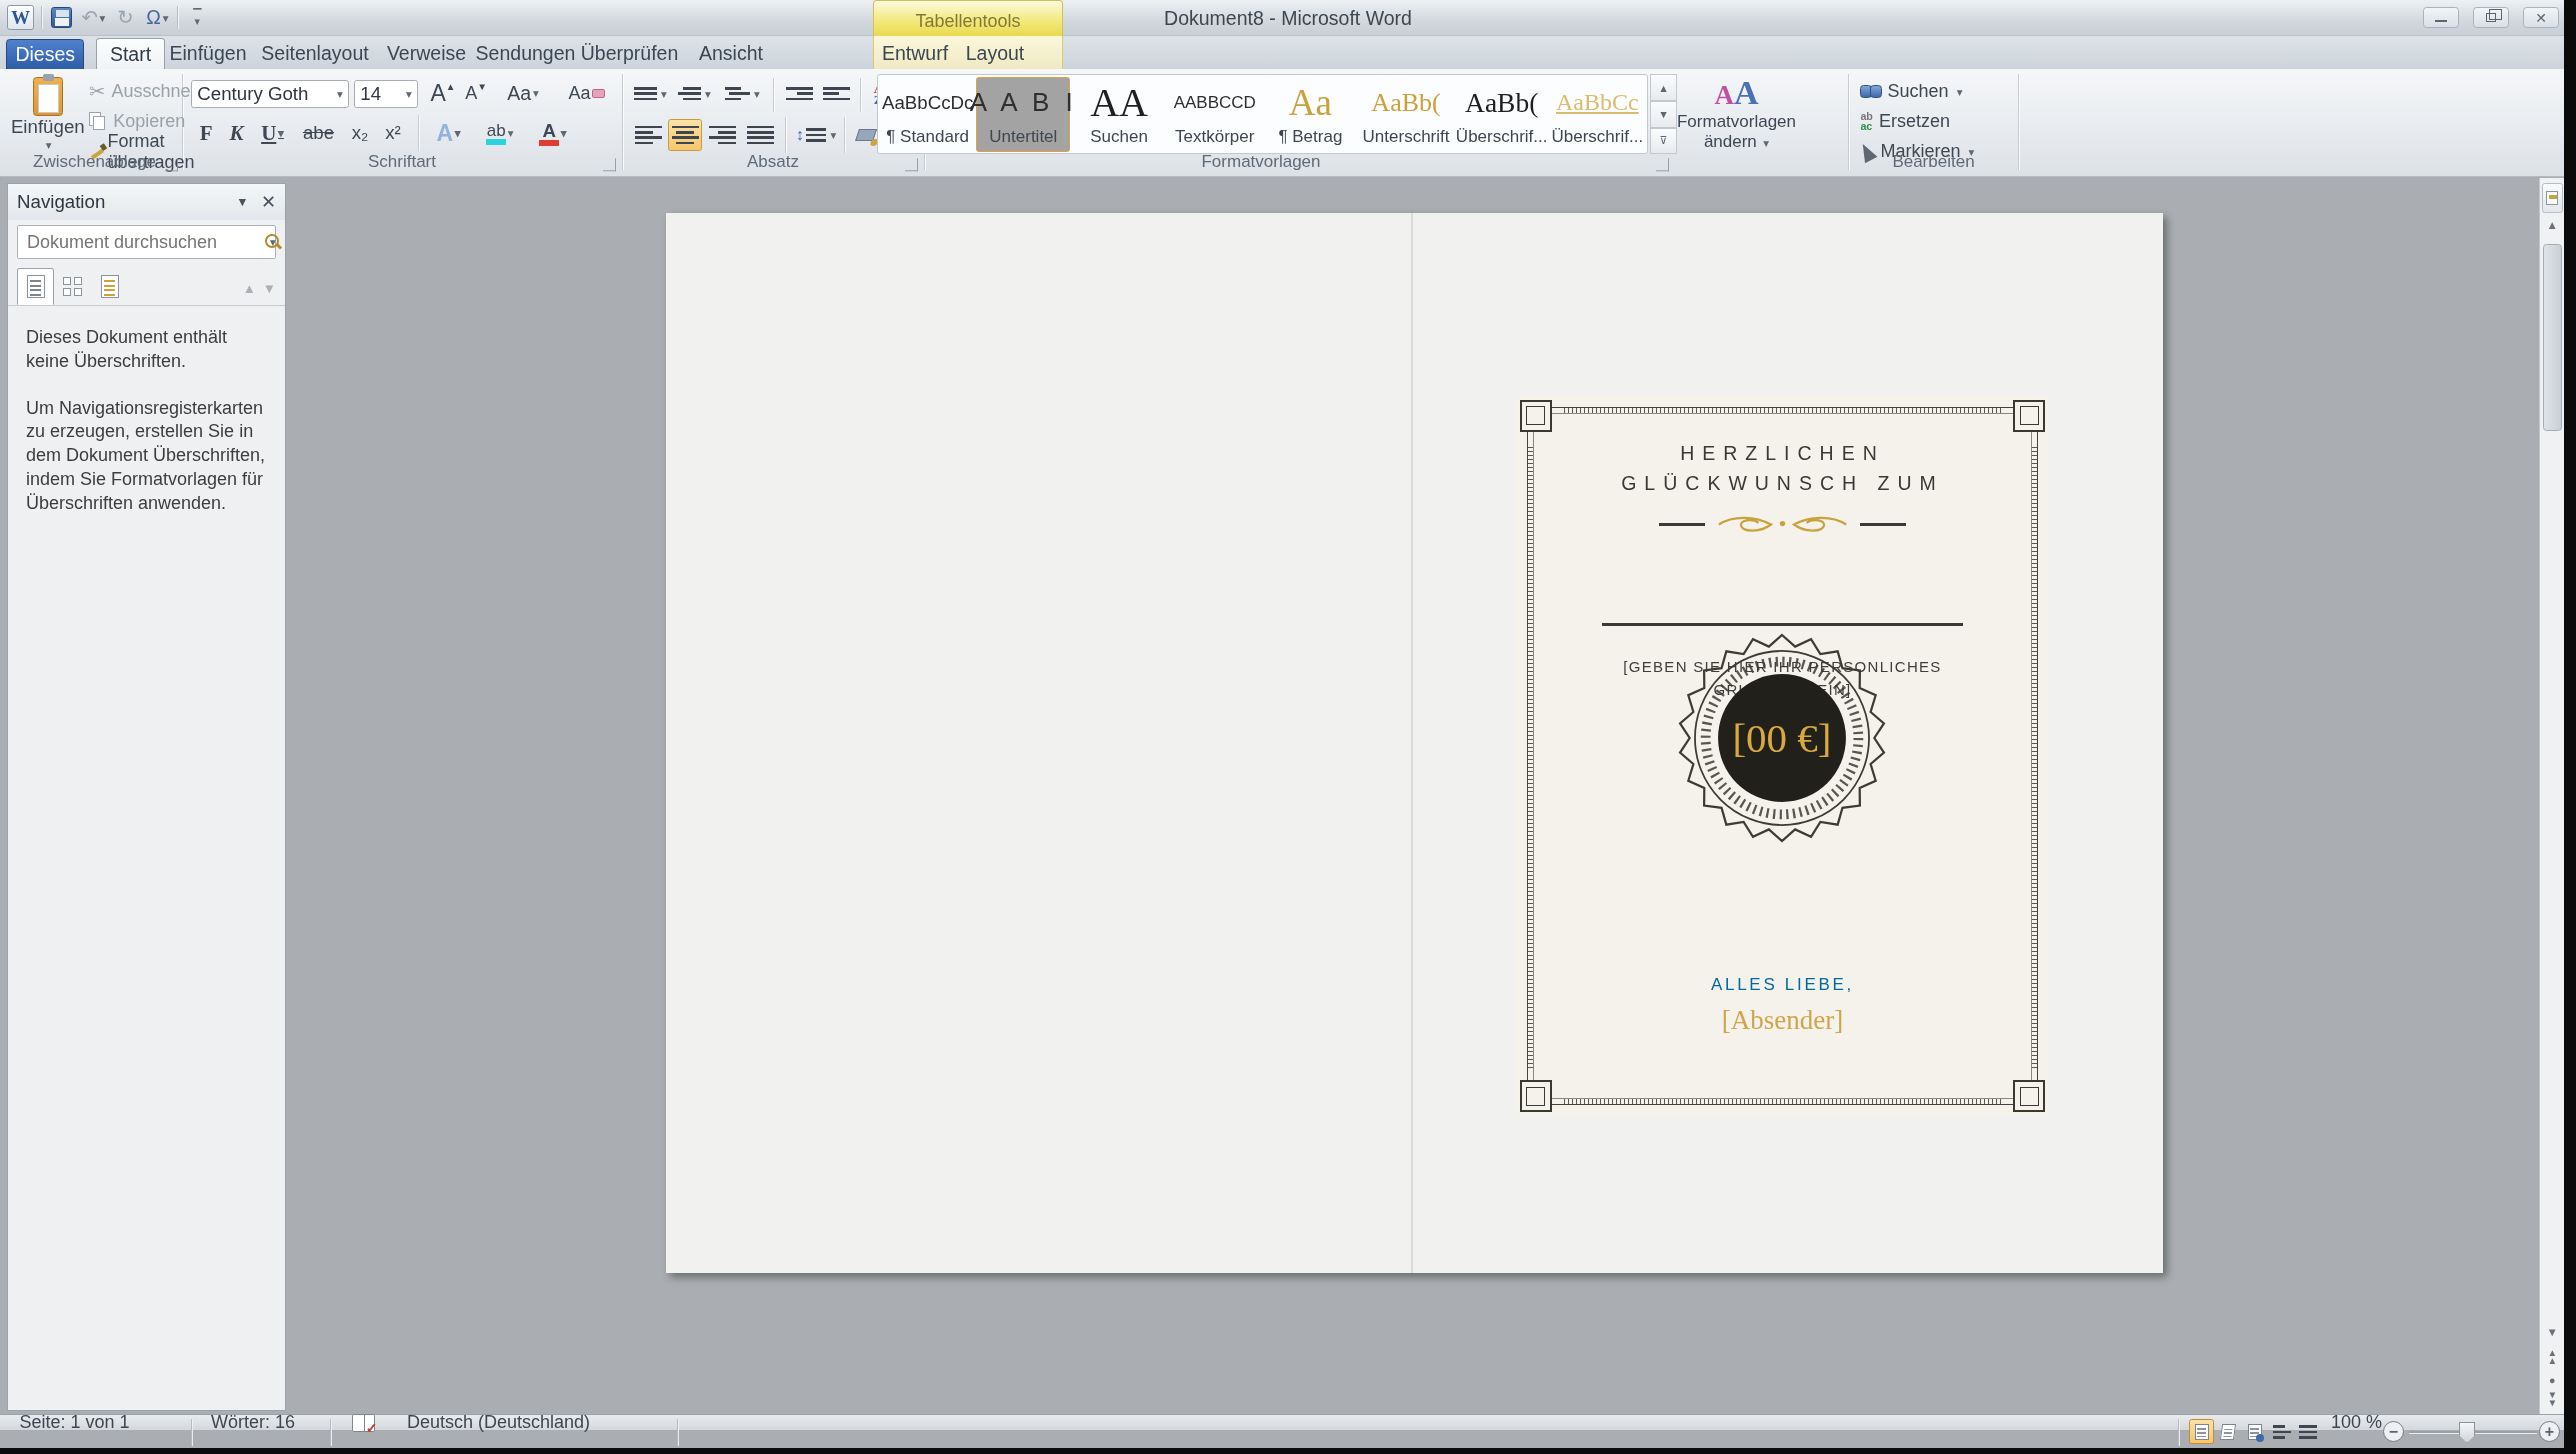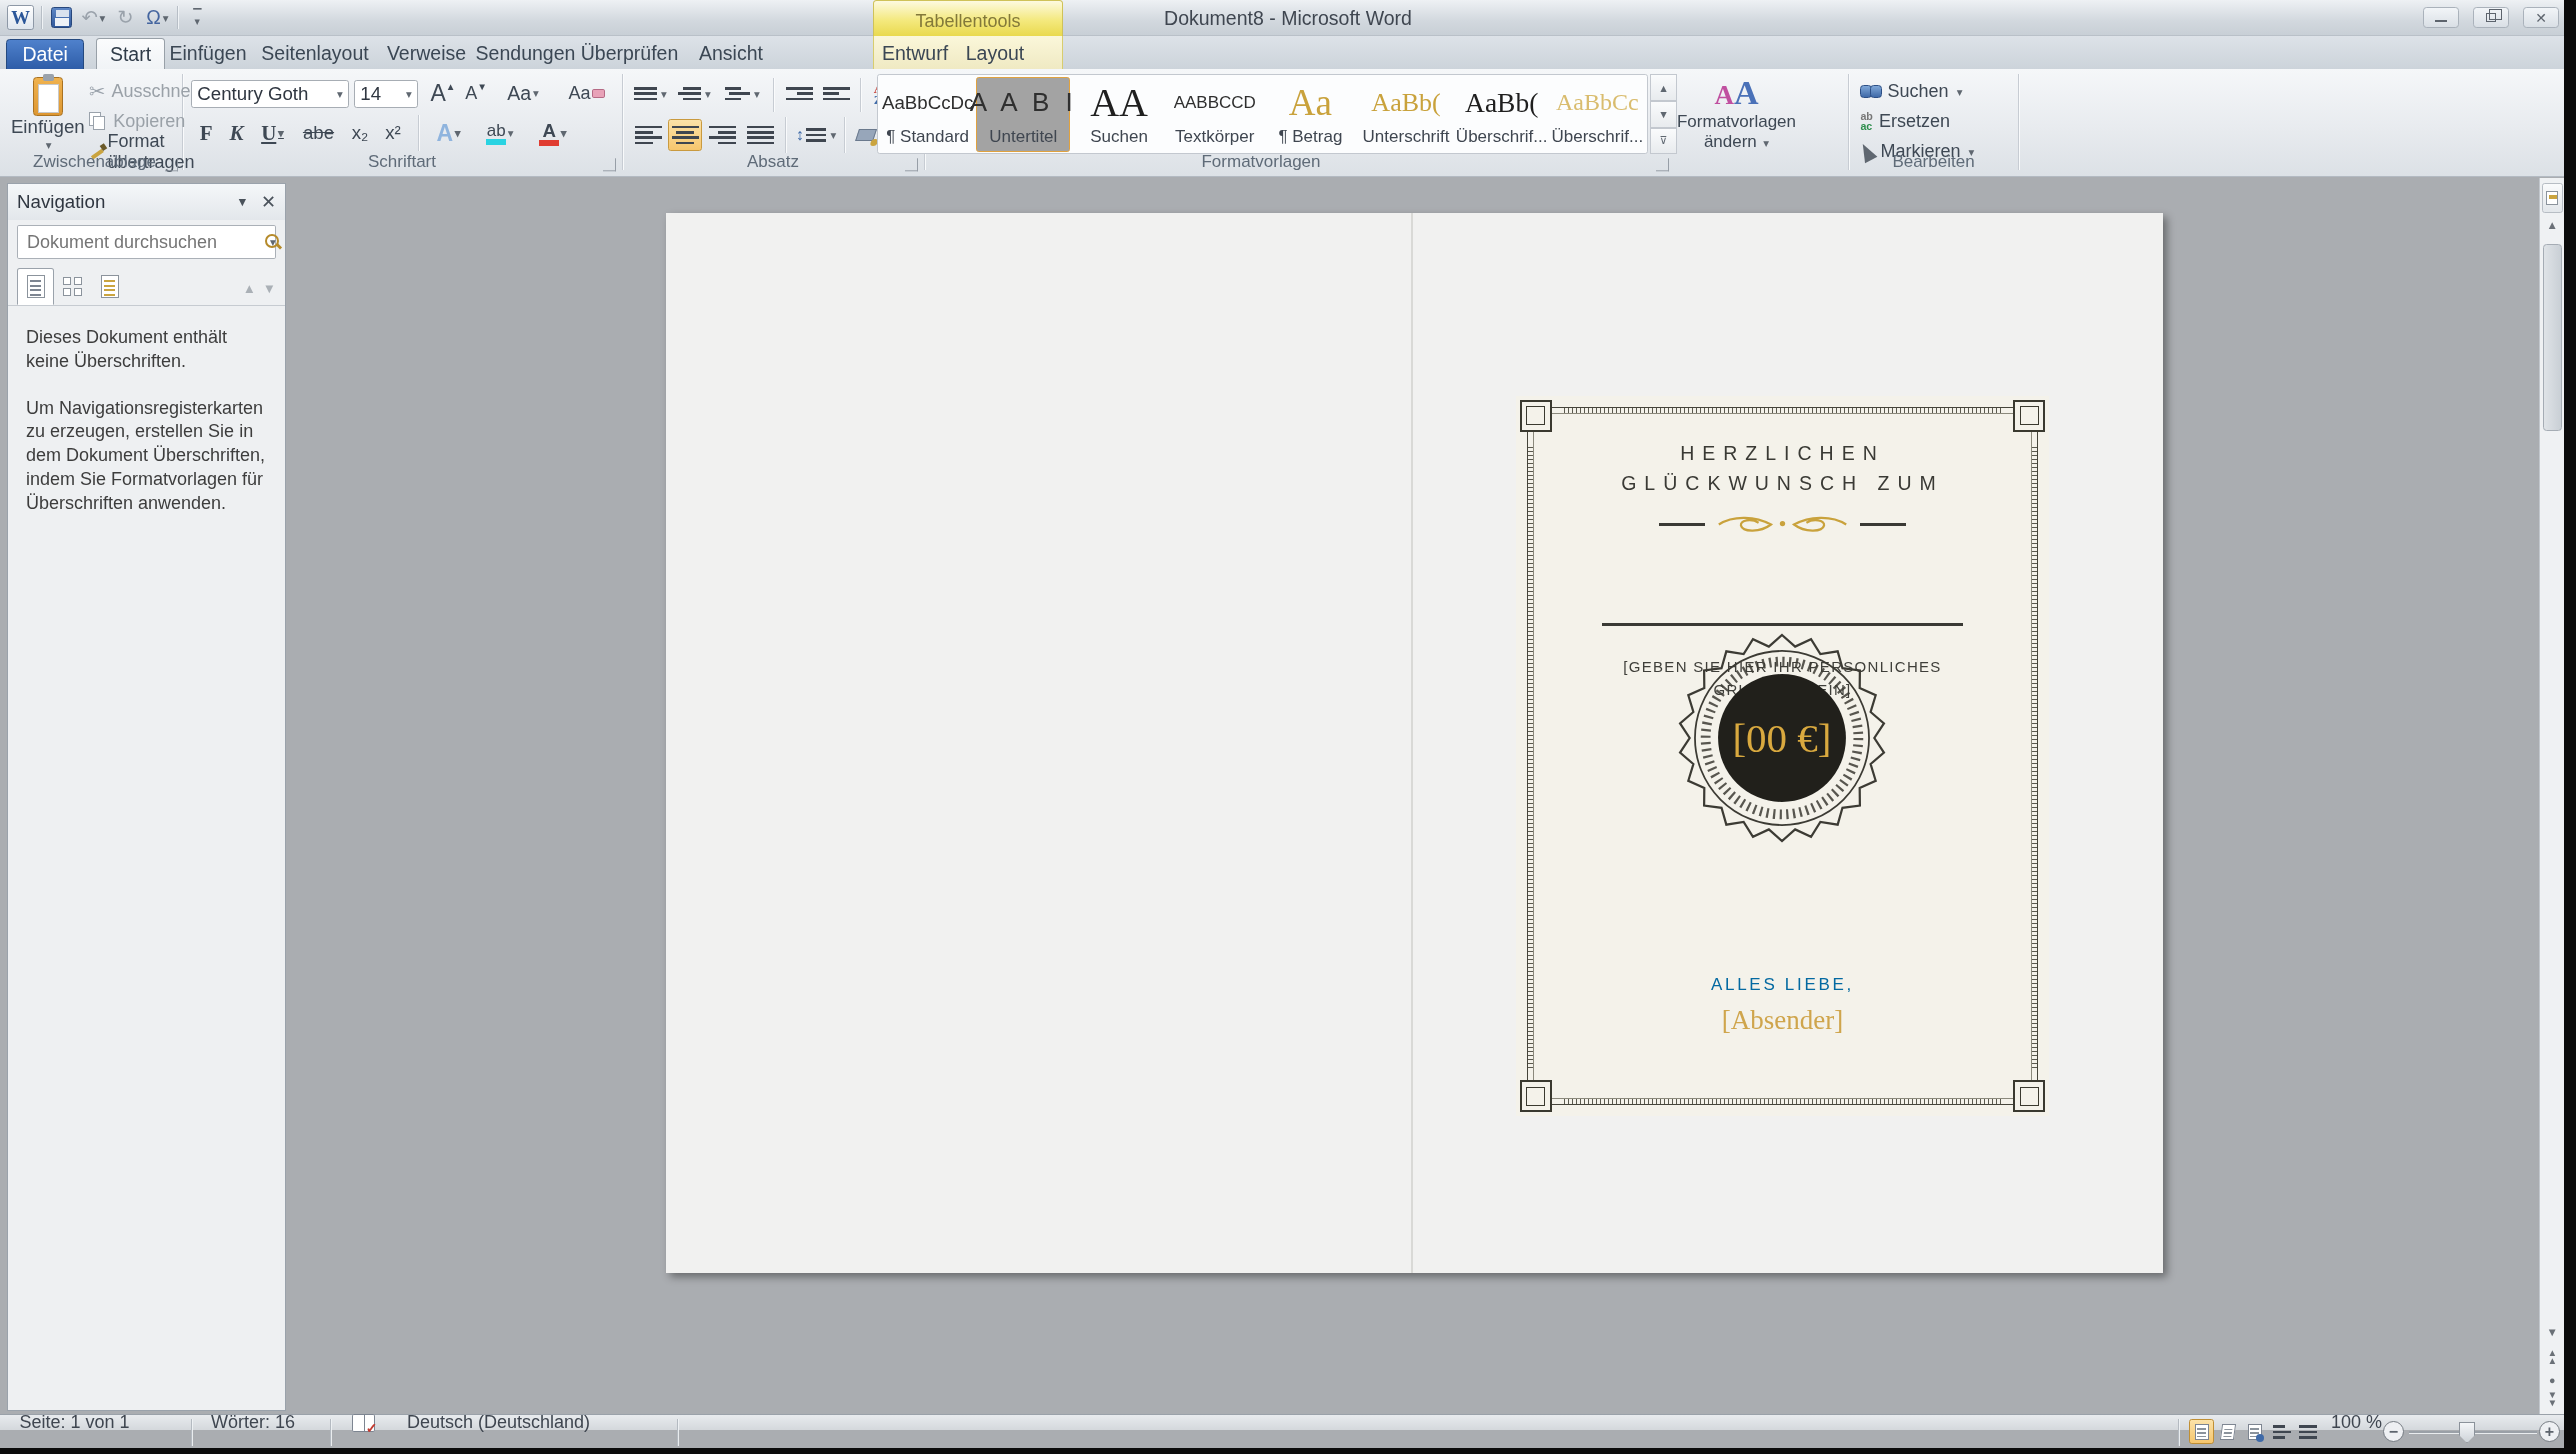--- a/index.html
+++ b/index.html
@@ -95,21 +95,21 @@
   .gitem.sel{border:1.8px solid #e0a23f;background:#a3a3a3;}
   .gprev{flex:1;display:flex;align-items:center;justify-content:center;white-space:nowrap;overflow:hidden;}
   .gname{font-size:17px;color:#3f4650;white-space:nowrap;}
   .p0{font-size:18.7px;color:#2f2f2f;}
   .p1{font-size:26px;letter-spacing:4.4px;color:#2f2f2f;}
   .p2{font-size:40px;font-family:"Liberation Serif",serif;color:#1f1f1f;}
   .p3{font-size:17px;color:#2f2f2f;}
   .p4{font-size:37px;font-family:"Liberation Serif",serif;color:#c9a23c;}
   .p5{font-size:26px;font-family:"Liberation Serif",serif;color:#c9a23c;}
   .p6{font-size:27.5px;font-family:"Liberation Serif",serif;color:#1f1f1f;}
-  .p7{font-size:24px;font-family:"Liberation Serif",serif;color:#d9bc6e;}
+  .p7{font-size:24px;font-family:"Liberation Serif",serif;color:#d9bc6e;text-decoration:underline;}
   .garrows{position:absolute;left:1704px;top:5.3px;width:27px;height:80px;display:flex;flex-direction:column;}
   .garrows div{flex:1;border:0.9px solid #c3c8cf;background:linear-gradient(#fafbfc,#e8ebee);
     display:flex;align-items:center;justify-content:center;font-size:10.7px;color:#5f6770;}
   .chstyles{position:absolute;left:1737px;top:5.3px;width:105px;height:83px;display:flex;flex-direction:column;align-items:center;
     font-size:17px;color:#3e4854;}
   .aa1{font-family:"Liberation Serif",serif;font-weight:bold;font-size:27px;color:#c050a0;}
   .aa2{font-family:"Liberation Serif",serif;font-weight:bold;font-size:34px;color:#4a71b8;}
   .binoc{position:relative;width:21px;height:14px;}
   .binoc i,.binoc b{position:absolute;top:0;width:11.5px;height:13.3px;border-radius:3.6px;background:linear-gradient(#7fa7d8,#3f6aa8);border:0.9px solid #2c4f86;}
   .binoc i{left:0;} .binoc b{left:9.8px;}
@@ -236,21 +236,21 @@
         </div>
       <div class="wbtn">
           <span class="restore"></span>
         </div>
       <div class="wbtn">✕</div>
     </div>
   </div>
 
   <div class="tabrow">
     <div class="ctxbg"></div>
-    <div class="tab datei" style="left:6.2px;width:78px;">Datei</div>
+    <div class="tab datei" style="left:6.2px;width:78px;">Dieses</div>
     <div class="tab active" style="left:96px;width:69px;">Start</div>
     <div class="tab" style="left:169px;width:78px;">Einfügen</div>
     <div class="tab" style="left:259px;width:112px;">Seitenlayout</div>
     <div class="tab" style="left:384px;width:85px;">Verweise</div>
     <div class="tab" style="left:480px;width:91px;">Sendungen</div>
     <div class="tab" style="left:582px;width:95px;">Überprüfen</div>
     <div class="tab" style="left:693px;width:76px;">Ansicht</div>
     <div class="tab" style="left:881px;width:68px;">Entwurf</div>
     <div class="tab" style="left:961px;width:68px;">Layout</div>
     <div class="collapse-chev">

